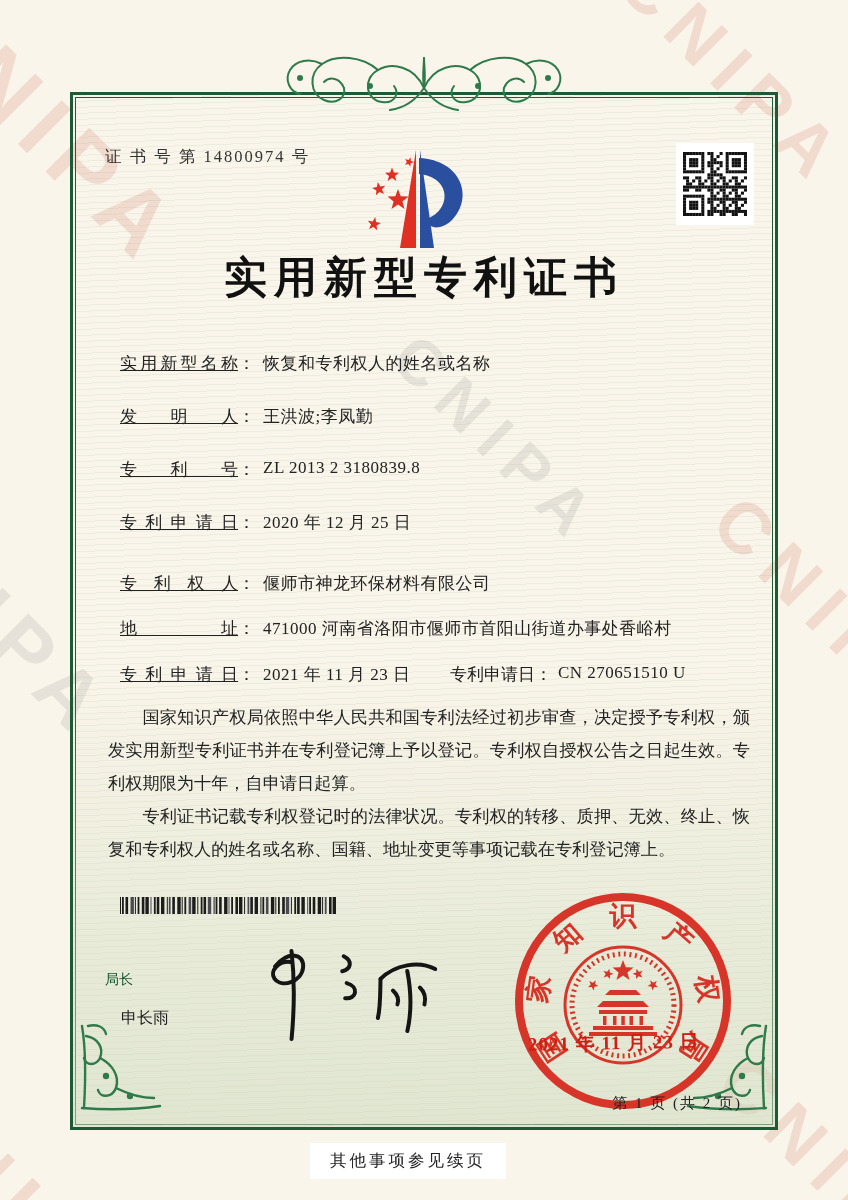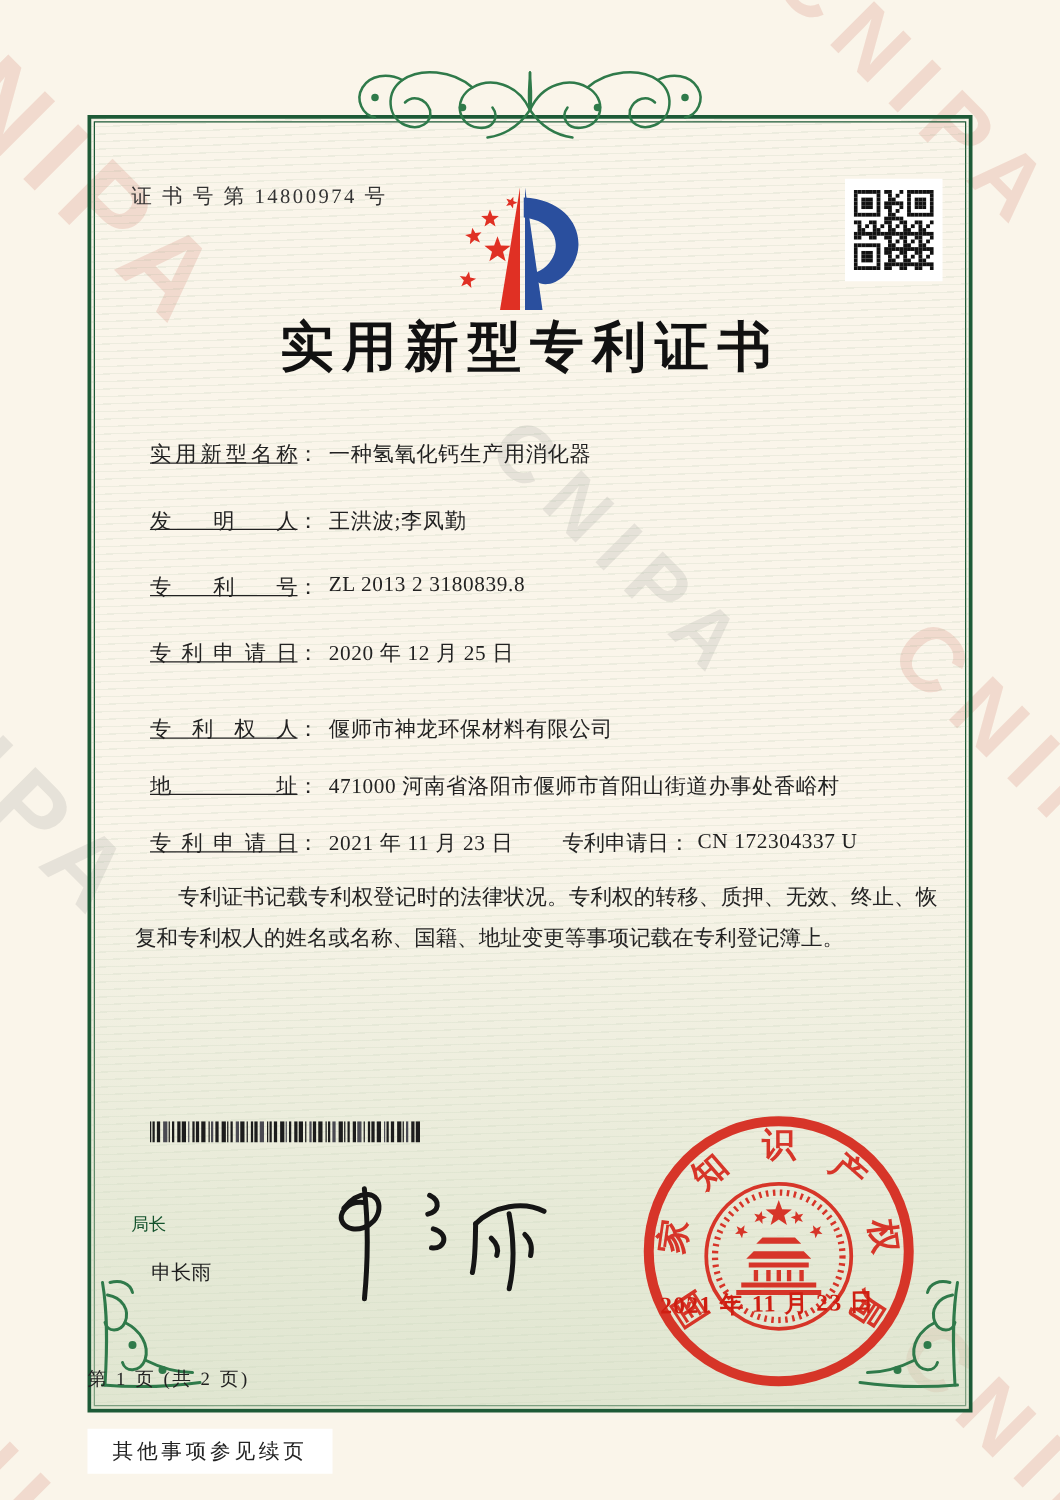--- a/index.html
+++ b/index.html
@@ -61,22 +61,22 @@
   
   .barcode{position:absolute;left:120px;top:897px;width:217px;height:17px;}
   .signoff-title{position:absolute;left:105px;top:971px;font-size:14px;font-family:"Liberation Sans","DejaVu Sans",sans-serif;color:#14532d;}
   .signoff-name{position:absolute;left:121px;top:1008px;font-size:16px;font-family:"Liberation Sans","DejaVu Sans",sans-serif;color:#1e1e1e;}
   .signature{position:absolute;left:248px;top:944px;width:205px;height:98px;transform:rotate(-2deg);}
   .seal{position:absolute;left:508px;top:886px;width:230px;height:230px;opacity:0.93;}
   .seal-date{
     position:absolute;left:528px;top:1030px;width:200px;font-size:19px;color:#cf1e12;
     letter-spacing:1px;font-weight:bold;transform:rotate(-1deg);white-space:nowrap;
   }
-  .page-info{position:absolute;left:70px;top:1094px;width:672px;text-align:left;font-size:15px;color:#222;letter-spacing:2px;}
-  .cont-note-wrap{position:absolute;left:70px;top:1143px;width:676px;text-align:left;}
+  .page-info{position:absolute;left:70px;top:1094px;width:672px;text-align:right;font-size:15px;color:#222;letter-spacing:2px;}
+  .cont-note-wrap{position:absolute;left:70px;top:1143px;width:676px;text-align:center;}
   .cont-note{display:inline-block;background:#ffffff;padding:7px 20px;font-size:16.5px;letter-spacing:3px;color:#222;}
   
   .top-ornament{position:absolute;left:274px;top:48px;width:300px;height:80px;}
   .corner-fl{position:absolute;width:92px;height:104px;}
   .corner-left{left:76px;top:1016px;}
   .corner-right{left:680px;top:1016px;transform:scaleX(-1);}
 </style>
 </head>
 <body>
 
@@ -401,45 +401,46 @@
       <rect x="3" y="20" width="1" height="1" fill="#111"></rect>
       <rect x="4" y="20" width="1" height="1" fill="#111"></rect>
       <rect x="5" y="20" width="1" height="1" fill="#111"></rect>
       <rect x="6" y="20" width="1" height="1" fill="#111"></rect>
     </svg>
 </div>
 
 <div class="title">实用新型专利证书</div>
 
 <div class="field-row" style="top:352px">
-  <span class="flabel">实用新型名称</span><span class="fcolon">：</span><span class="fvalue">一种氢氧化钙生产用消化器</span>
+  <span class="flabel">实用新型名称</span><span class="fcolon">：</span><span class="fvalue">恢复和专利权人的姓名或名称</span>
 </div>
 <div class="field-row" style="top:405px">
   <span class="flabel">发明人</span><span class="fcolon">：</span><span class="fvalue">王洪波;李凤勤</span>
 </div>
 <div class="field-row" style="top:458px">
   <span class="flabel">专利号</span><span class="fcolon">：</span><span class="fvalue">ZL 2013 2 3180839.8</span>
 </div>
 <div class="field-row" style="top:511px">
   <span class="flabel">专利申请日</span><span class="fcolon">：</span><span class="fvalue">2020 年 12 月 25 日</span>
 </div>
 <div class="field-row" style="top:572px">
   <span class="flabel">专利权人</span><span class="fcolon">：</span><span class="fvalue">偃师市神龙环保材料有限公司</span>
 </div>
 <div class="field-row" style="top:617px">
   <span class="flabel">地址</span><span class="fcolon">：</span><span class="fvalue">471000  河南省洛阳市偃师市首阳山街道办事处香峪村</span>
 </div>
 <div class="field-row" style="top:663px">
   <span class="flabel">专利申请日</span><span class="fcolon">：</span><span class="fvalue">2021 年 11 月 23 日</span>
   <span class="fgroup2">
-    <span>专利申请日</span><span class="fcolon">：</span><span class="fvalue">CN 172304337 U</span>
+    <span>专利申请日</span><span class="fcolon">：</span><span class="fvalue">CN 270651510 U</span>
   </span>
 </div>
 
 <div class="body-text">
+  <p>国家知识产权局依照中华人民共和国专利法经过初步审查，决定授予专利权，颁发实用新型专利证书并在专利登记簿上予以登记。专利权自授权公告之日起生效。专利权期限为十年，自申请日起算。</p>
   <p>专利证书记载专利权登记时的法律状况。专利权的转移、质押、无效、终止、恢复和专利权人的姓名或名称、国籍、地址变更等事项记载在专利登记簿上。</p>
 </div>
 
 <svg class="barcode" id="barcode" viewBox="0 0 217 17" preserveAspectRatio="none">
     <rect x="0.0" y="0" width="1.0" height="17" fill="#1c1c1c"></rect>
     <rect x="2.0" y="0" width="1.8" height="17" fill="#1c1c1c"></rect>
     <rect x="5.5" y="0" width="2.6" height="17" fill="#1c1c1c"></rect>
     <rect x="10.5" y="0" width="3.4" height="17" fill="#4a4a52"></rect>
     <rect x="14.9" y="0" width="1.0" height="17" fill="#1c1c1c"></rect>
     <rect x="17.6" y="0" width="1.8" height="17" fill="#1c1c1c"></rect>

